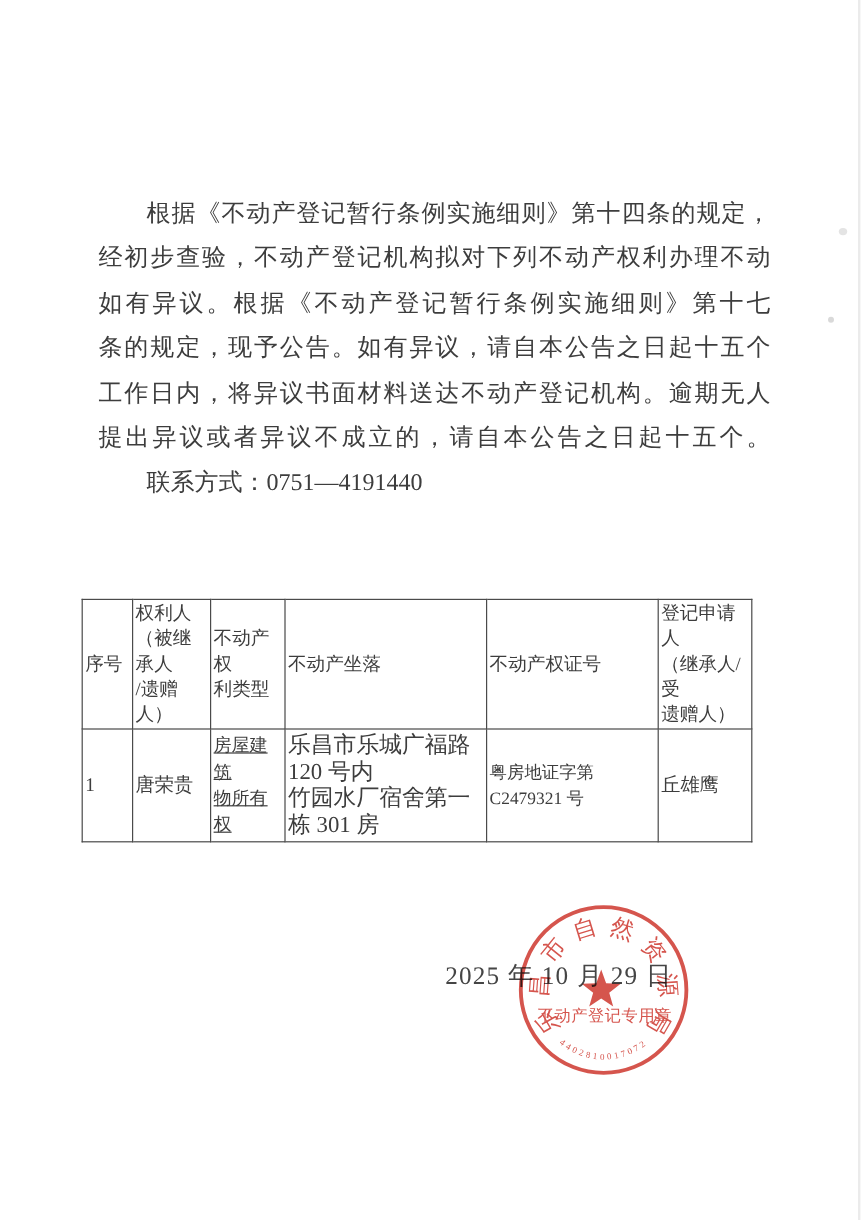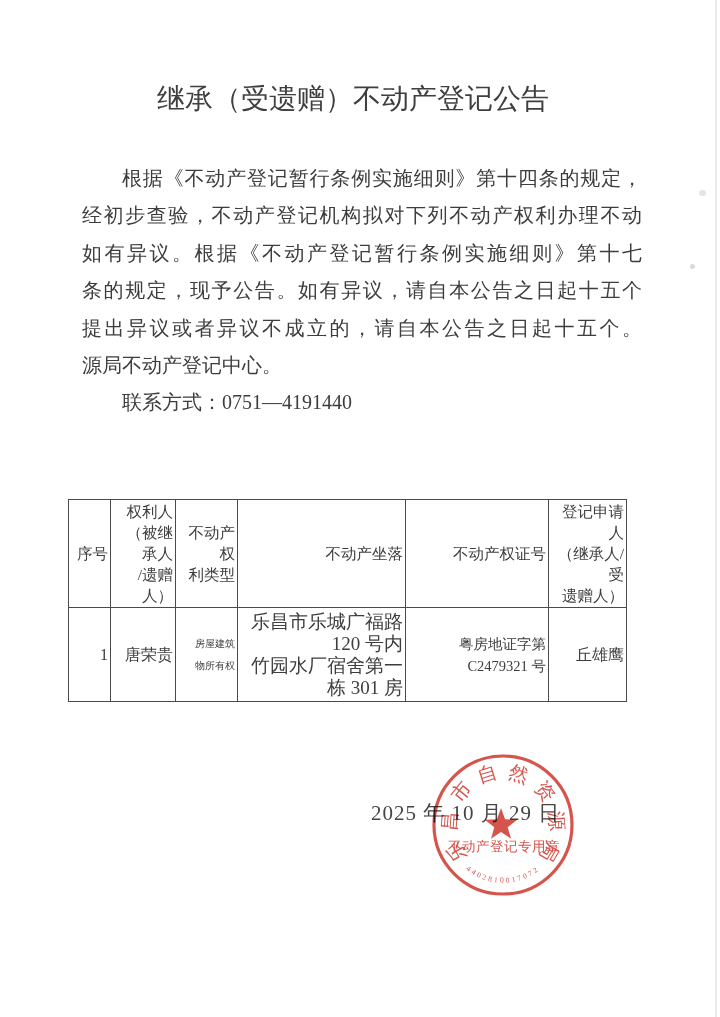--- a/index.html
+++ b/index.html
@@ -27,26 +27,26 @@
   }
   .body-line.first { text-indent:2em; }
   .body-line.noFill { text-align-last:left; }
 
   table.doc-table {
     position:absolute; top:499px; left:68px;
     border-collapse:collapse; table-layout:fixed;
     color:#3d3d3d;
   }
   .doc-table td {
-    border:1.5px solid #4a4a4a; text-align:right; vertical-align:middle;
+    border:1.5px solid #4a4a4a; text-align:left; vertical-align:middle;
     white-space:pre-line; padding:1px 2px; overflow:hidden;margin-top:20px;
   }
   .doc-table tr.hdr td { height:92px; font-size:15.5px; line-height:21px; }
   .doc-table tr.row td { height:91px; font-size:16px;  line-height:22px; }
-  .doc-table tr.row td.c2 { font-size:10px; }
+  .doc-table tr.row td.c2 { font-size:15px;text-decoration:underline; }
   .doc-table td.c3 { font-size:15.5px; }
   .doc-table tr.row td.c3 { font-size:19px; line-height:22px; }
   .doc-table tr.row td.c4 { font-size:14.5px; }
   .w0{width:42px}.w1{width:65px}.w2{width:62px}.w3{width:168px}.w4{width:143px}.w5{width:78px}
 
   .issue-date {
     position:absolute; top:799px; left:371px;
     font-size:21px; letter-spacing:1px; white-space:nowrap; color:#454545;
   }
 
@@ -57,29 +57,28 @@
 </style>
 </head>
 <body>
 
 <div class="page">
 
   <div class="scan-edge"></div>
   <div class="speck s1"></div>
   <div class="speck s2"></div>
 
-  <div class="title">继承（受遗赠）不动产登记公告</div>
 
   <div class="body-block" id="bodyBlock">
       <div class="body-line first">根据《不动产登记暂行条例实施细则》第十四条的规定，</div>
       <div class="body-line">经初步查验，不动产登记机构拟对下列不动产权利办理不动</div>
       <div class="body-line">如有异议。根据《不动产登记暂行条例实施细则》第十七</div>
       <div class="body-line">条的规定，现予公告。如有异议，请自本公告之日起十五个</div>
+      <div class="body-line">工作日内，将异议书面材料送达不动产登记机构。逾期无人</div>
       <div class="body-line">提出异议或者异议不成立的，请自本公告之日起十五个。</div>
-      <div class="body-line noFill">源局不动产登记中心。</div>
       <div class="body-line first noFill">联系方式：0751—4191440</div>
     </div>
 
   <table class="doc-table">
     <colgroup>
       <col class="w0">
         <col class="w1">
         <col class="w2">
         <col class="w3">
         <col class="w4">

